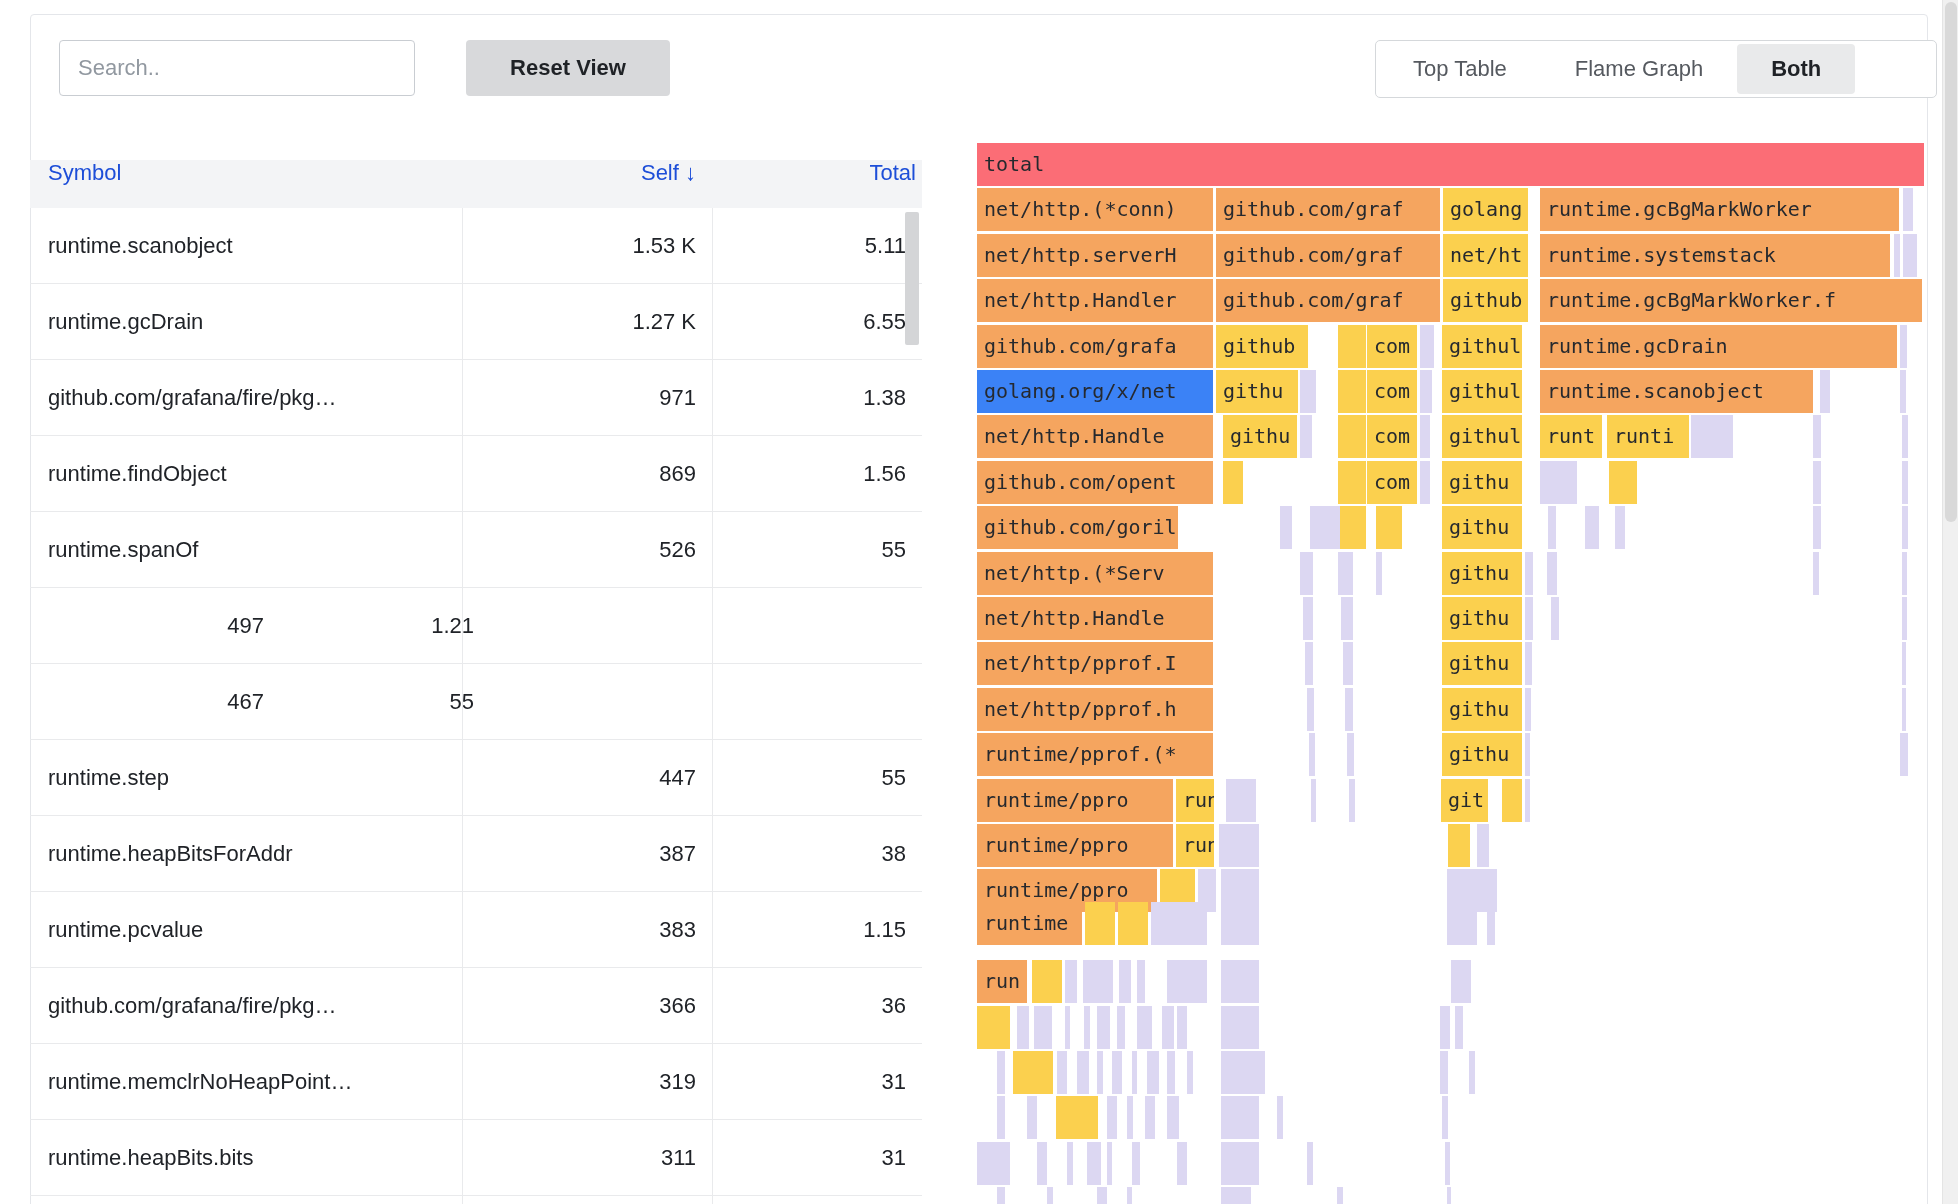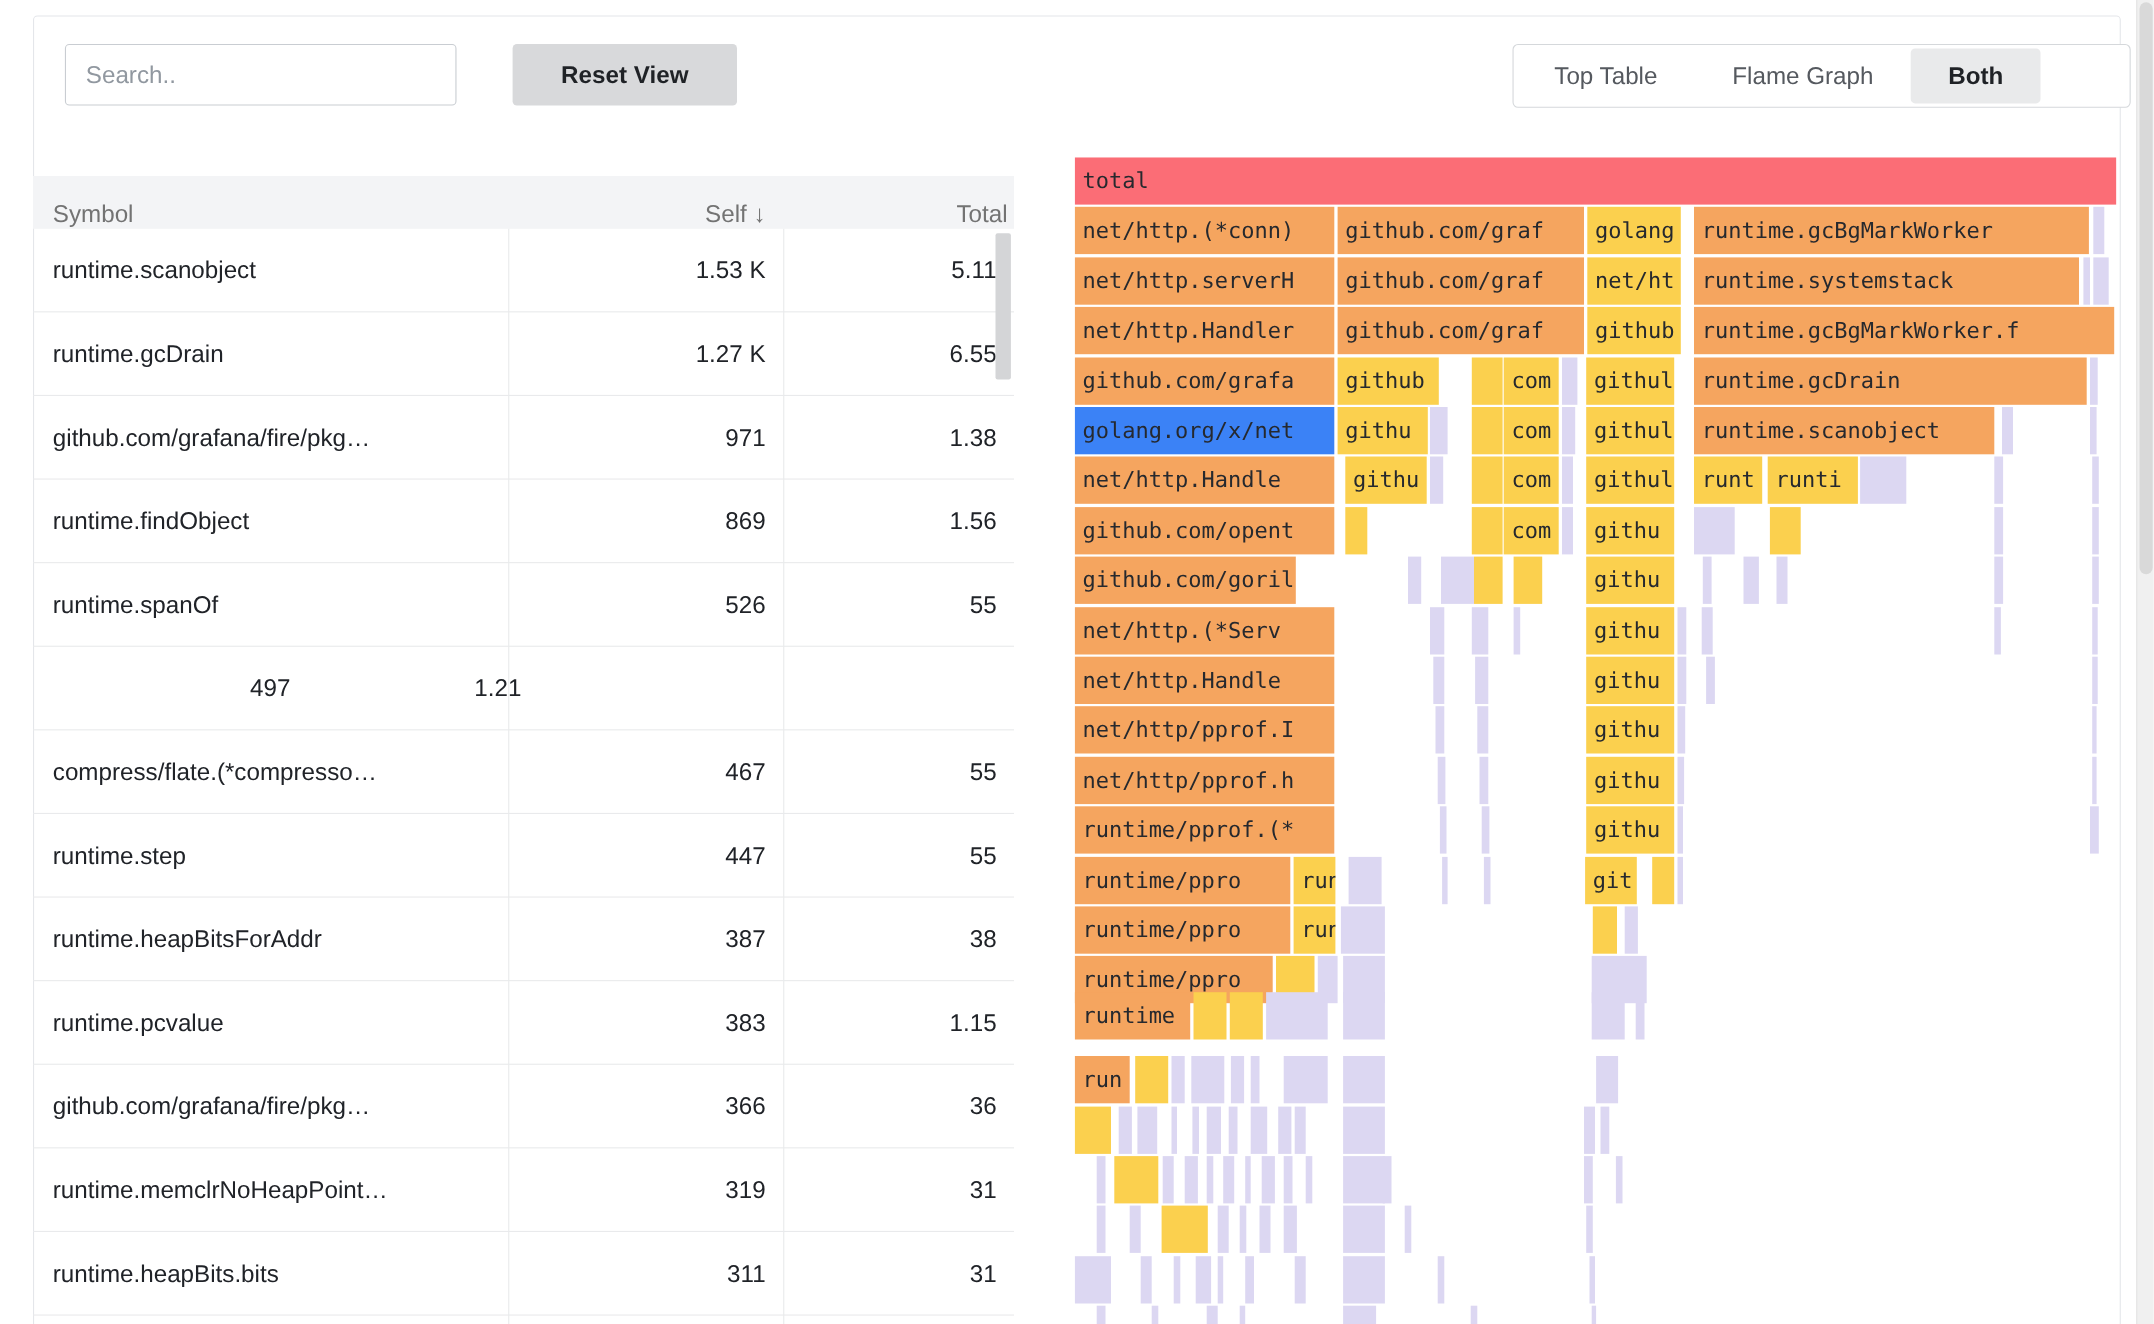--- a/index.html
+++ b/index.html
@@ -26,21 +26,21 @@
             display:flex; align-items:stretch; overflow:hidden; padding:3px; }
   .toggle .seg { flex:0 0 auto; border:none; background:transparent; font-size:22px;
                  color:#55595f; padding:0 34px; cursor:pointer; border-radius:4px;
                  font-family:"Liberation Sans", sans-serif; }
   .toggle .seg.active { background:#e9eaeb; color:#1f2226; font-weight:700; }
 
   
   .top-table { position:absolute; left:30px; top:160px; width:892px; height:1044px;
                overflow:hidden; font-size:22px; color:#202328; }
   .t-header { position:absolute; left:0; top:0; width:892px; height:48px;
-              background:#f3f4f6; display:flex; align-items:flex-end; color:#737373; }
+              background:#f3f4f6; display:flex; align-items:flex-start; color:#1d4ed8; }
   .t-header .hc1 { width:432px; padding-left:18px; }
   .t-header .hc2 { width:250px; text-align:right; padding-right:16px; }
   .t-header .hc3 { width:210px; text-align:right; padding-right:6px; }
   .t-body { position:absolute; left:0; top:48px; width:892px; }
   .t-row { display:flex; height:76px; align-items:center; border-bottom:1px solid #e9eaec; }
   .t-row .c1 { width:432px; padding-left:18px; white-space:nowrap; overflow:hidden; }
   .t-row .c2 { width:250px; text-align:right; padding-right:16px; }
   .t-row .c3 { width:210px; text-align:right; padding-right:16px; }
   .v-sep { position:absolute; top:48px; bottom:0; width:1px; background:#e9eaec; }
   .t-scroll-thumb { position:absolute; left:875px; top:52px; width:14px; height:133px;
@@ -107,21 +107,20 @@
         <div class="t-row">
           <div class="c1">runtime.spanOf</div>
           <div class="c2">526</div>
           <div class="c3">55</div>
         </div>
         <div class="t-row">
           <div class="c2">497</div>
           <div class="c3">1.21</div>
         </div>
         <div class="t-row">
-          <div class="c1">compress/flate.(*compresso…</div>
           <div class="c2">467</div>
           <div class="c3">55</div>
         </div>
         <div class="t-row">
           <div class="c1">runtime.step</div>
           <div class="c2">447</div>
           <div class="c3">55</div>
         </div>
         <div class="t-row">
           <div class="c1">runtime.heapBitsForAddr</div>

